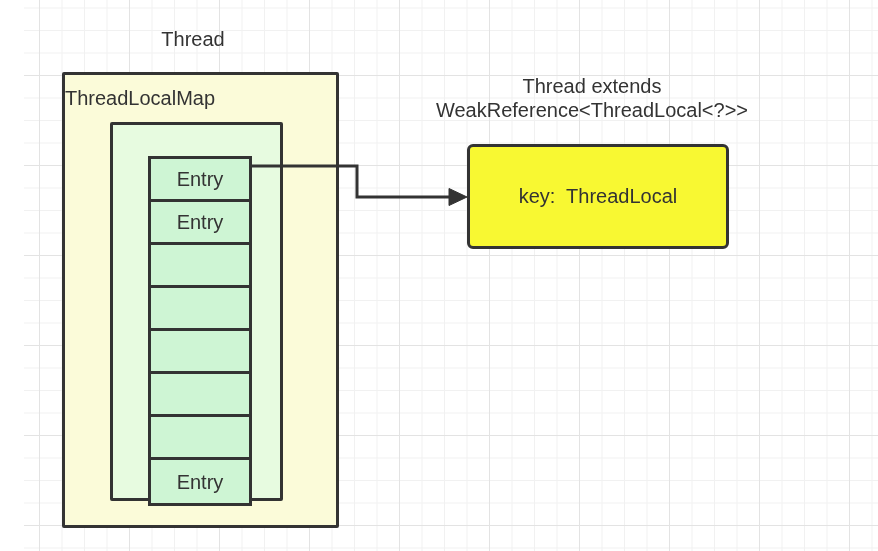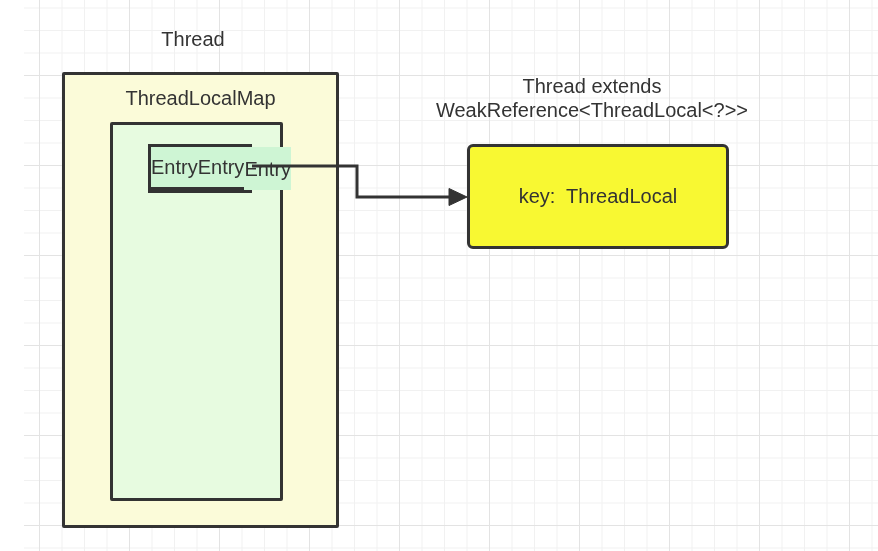--- a/index.html
+++ b/index.html
@@ -33,35 +33,35 @@
   .outer-box {
     position: absolute;
     left: 38px; top: 72px; width: 277px; height: 456px;
     background: #fbfbd9;
     border: 3px solid #333333;
     border-radius: 2px;
   }
   .outer-box-title {
     position: absolute;
     left: 0; top: 11px; width: 100%;
-    text-align: center;
+    text-align: left;
   }
   .inner-box {
     position: absolute;
     left: 86px; top: 122px; width: 173px; height: 379px;
     background: #e7fbe0;
     border: 3px solid #333333;
     border-radius: 2px;
   }
   .cell-stack {
     position: absolute;
-    left: 124px; top: 144px; width: 104px;
+    left: 124px; top: 156px; width: 104px;
     border: 3px solid #333333;
     display: flex;
-    flex-direction: row;
+    flex-direction: column;
   }
   .cell {
     height: 43px;
     background: #cef5d4;
     border-bottom: 3px solid #333333;
     display: flex;
     align-items: center;
     justify-content: center;
   }
   .cell:last-child { border-bottom: none; }

